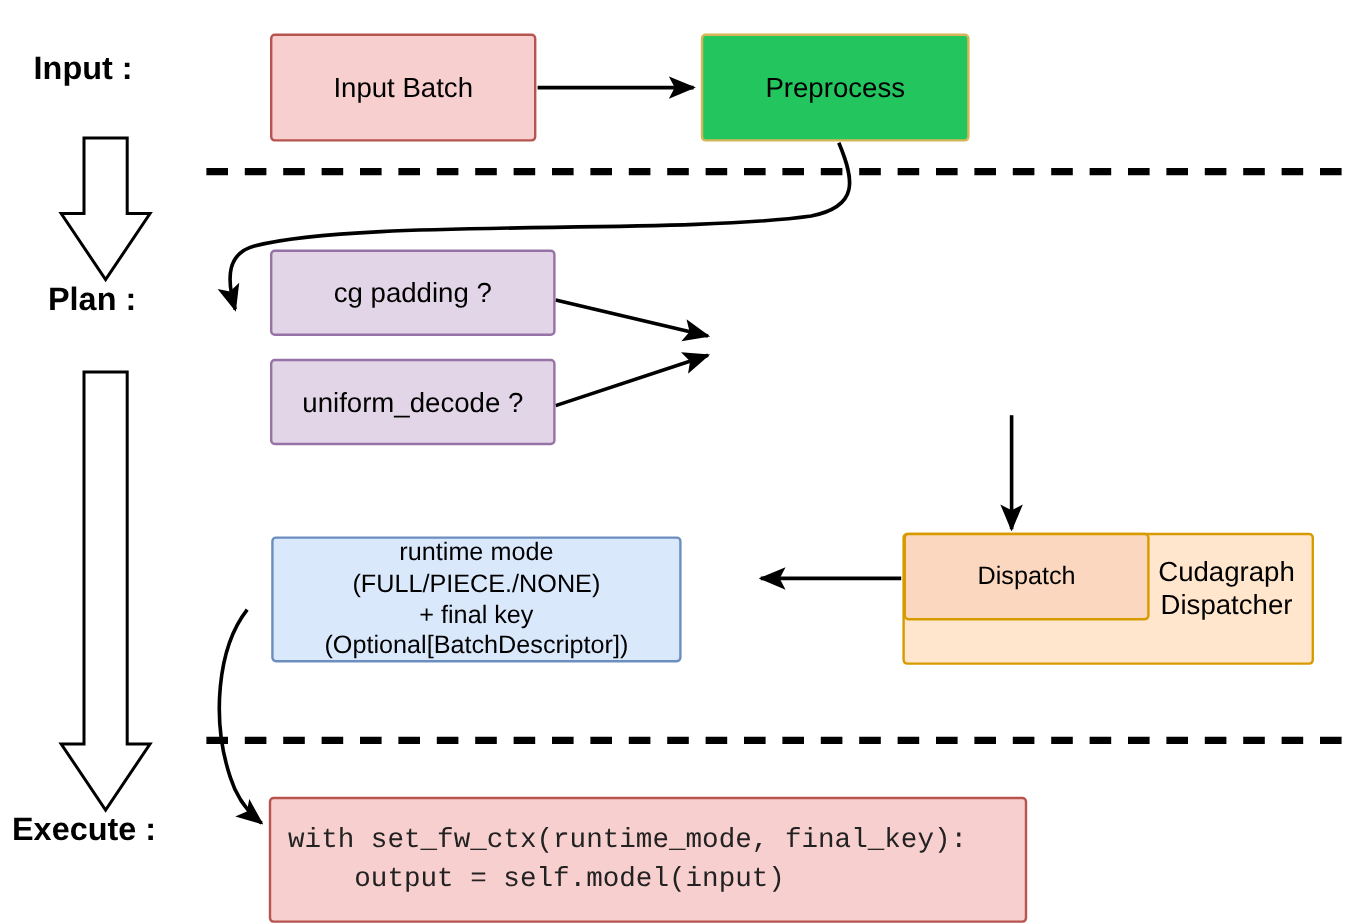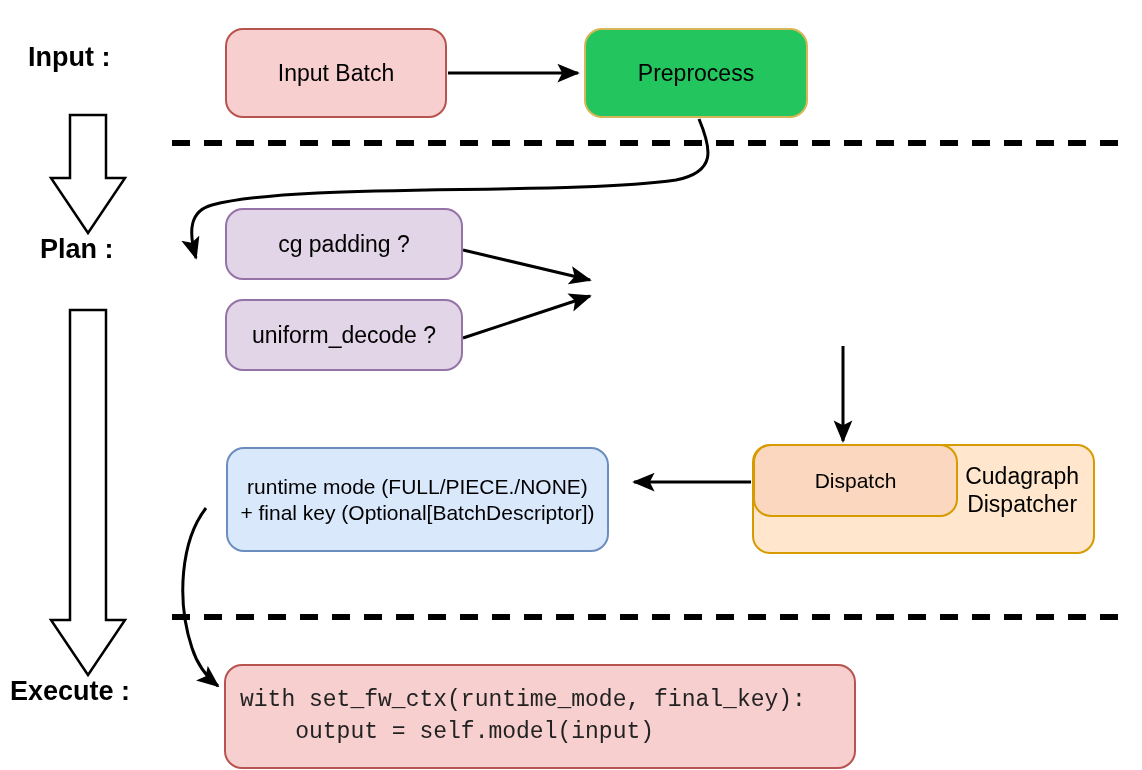--- a/index.html
+++ b/index.html
@@ -28,21 +28,21 @@
     font-family: "Liberation Sans", sans-serif;
     font-weight: bold;
     font-size: 27px;
     color: #000000;
     white-space: nowrap;
     letter-spacing: 0px;
   }
   .node {
     position: absolute;
     box-sizing: border-box;
-    border-radius: 18px;
+    border-radius: 4px;
     border-style: solid;
     border-width: 2px;
     display: flex;
     align-items: center;
     justify-content: center;
     text-align: center;
     color: #000000;
     font-family: "Liberation Sans", sans-serif;
     line-height: 1.22;
   }
@@ -129,21 +129,21 @@
               align-items:flex-start; justify-content:flex-end;">
     <span class="node-text" style="padding-top:16px; padding-right:14px; text-align:center;">Cudagraph
 Dispatcher</span>
   </div>
 
   <div class="node" style="left:753px; top:444px; width:205px; height:73px;
               background:#fad7be; border-color:#d79b00; font-size:21px;">
     <span class="node-text">Dispatch</span>
   </div>
 
-  <div class="node" style="left:226px; top:447px; width:383px; height:105px;
+  <div class="node" style="left:226px; top:447px; width:342px; height:105px;
               background:#dae8fc; border-color:#6c8ebf; font-size:21px;">
     <span class="node-text">runtime mode (FULL/PIECE./NONE)
 + final key (Optional[BatchDescriptor])</span>
   </div>
 
   <div class="node code-node" style="left:224px; top:664px; width:632px; height:105px;
               background:#f8cfcf; border-color:#b85450;">
     <span class="node-text">with set_fw_ctx(runtime_mode, final_key):
     output = self.model(input)</span>
   </div>

